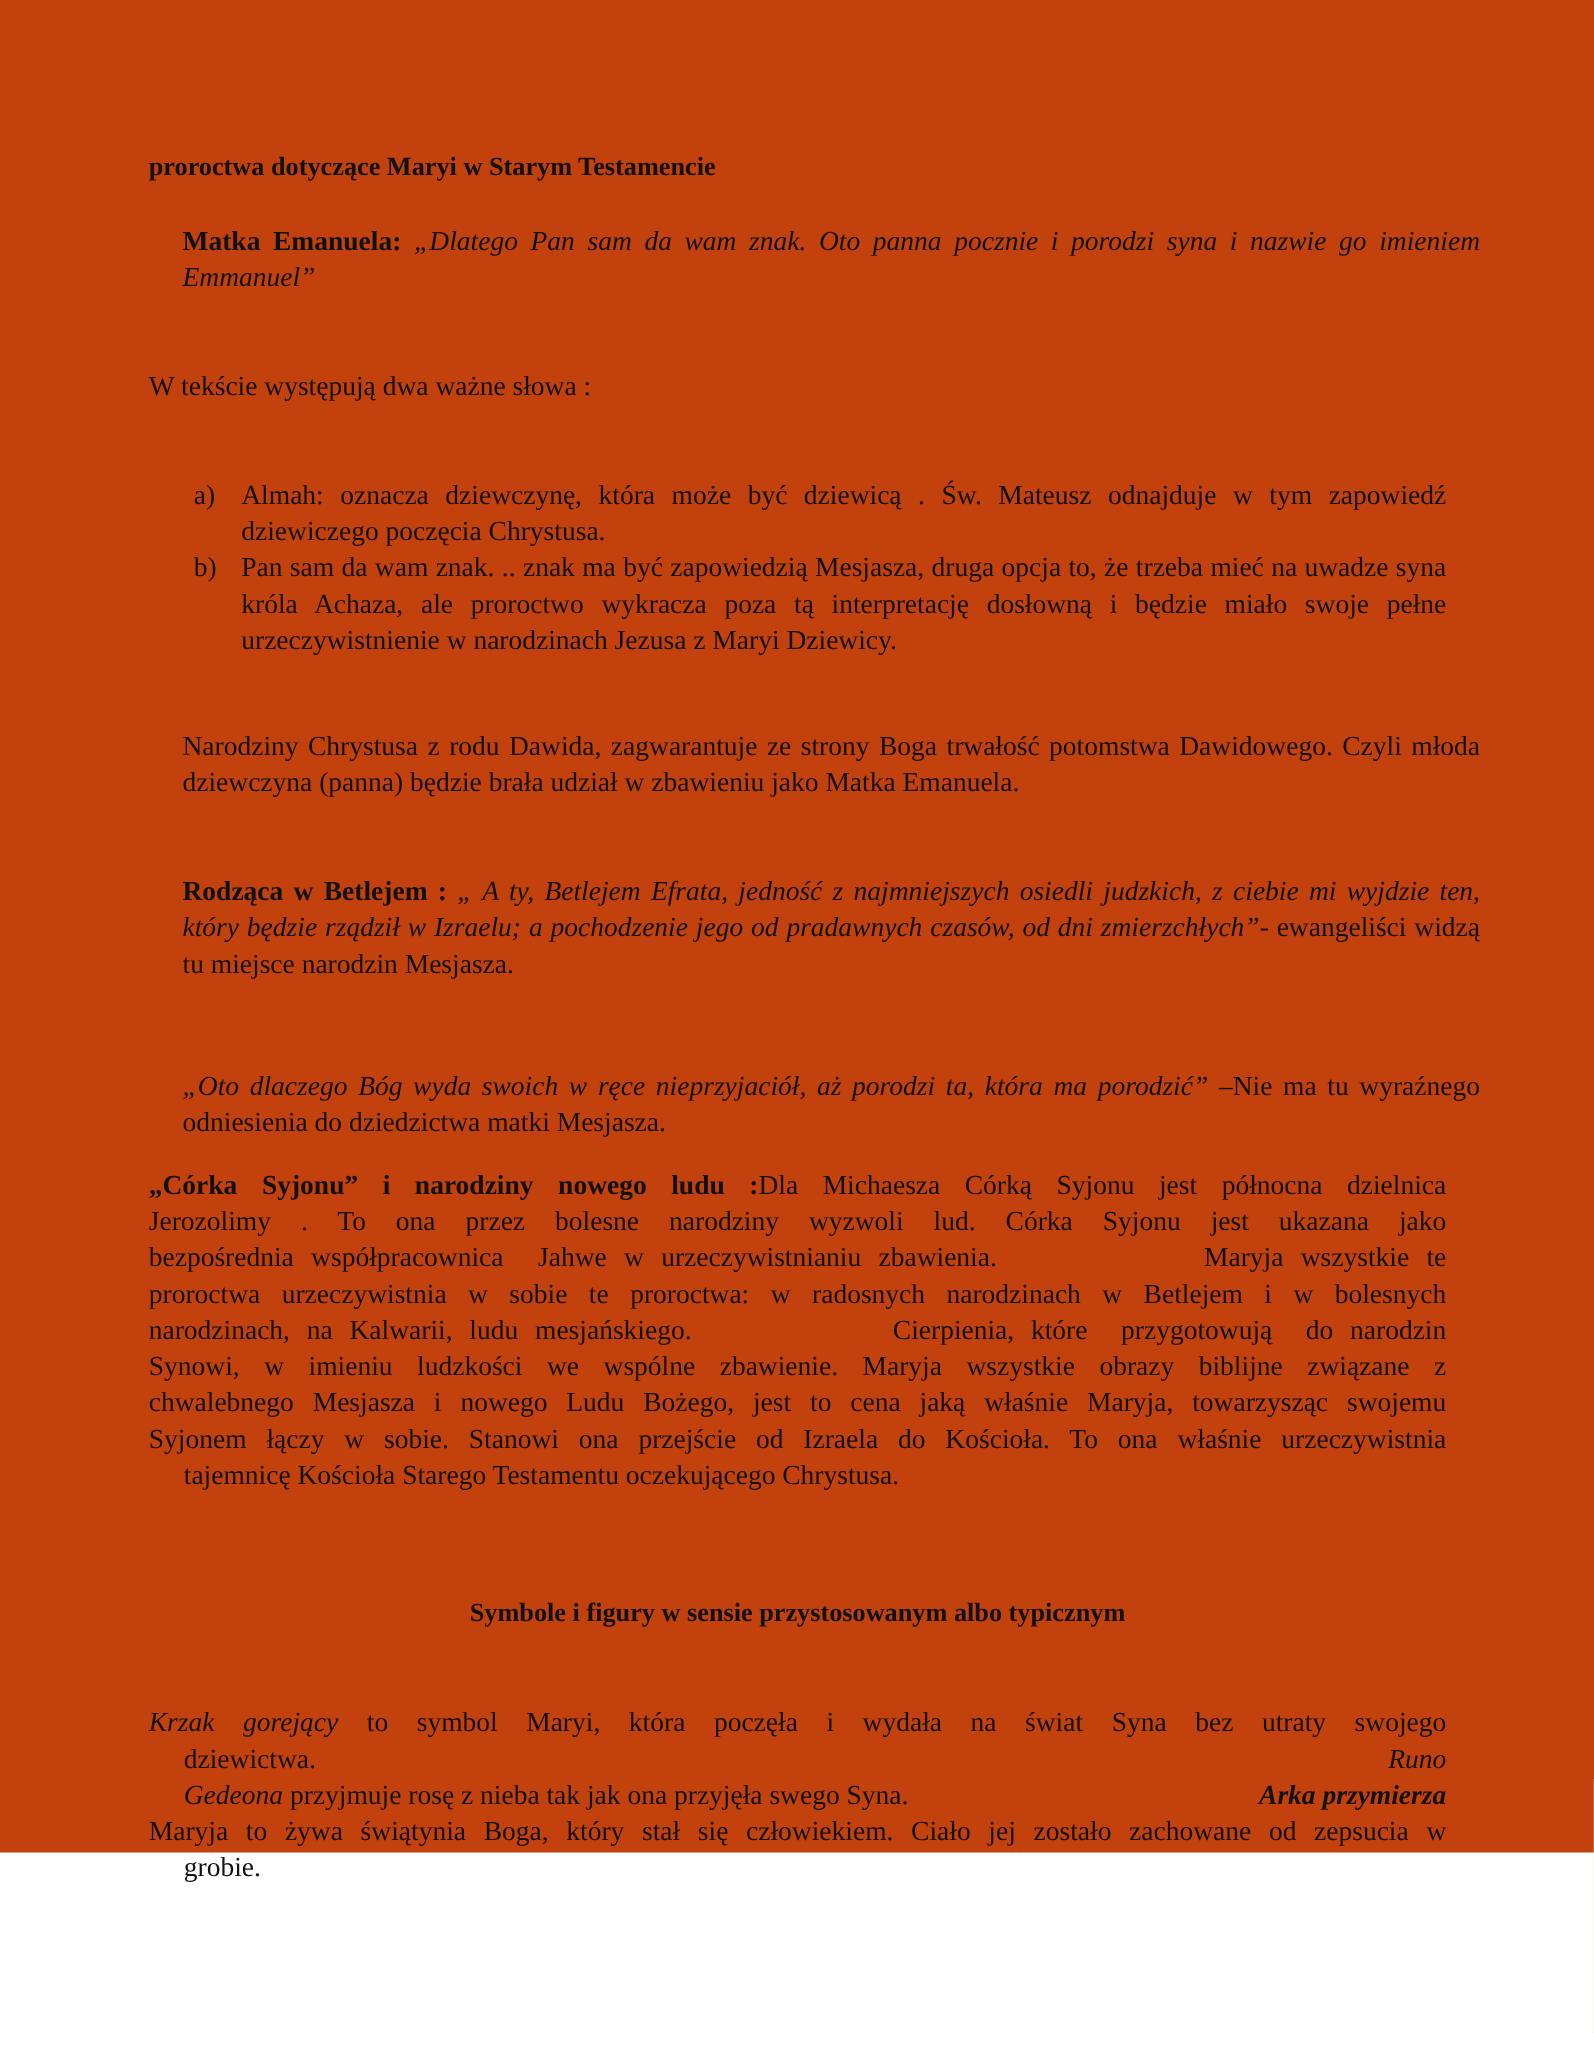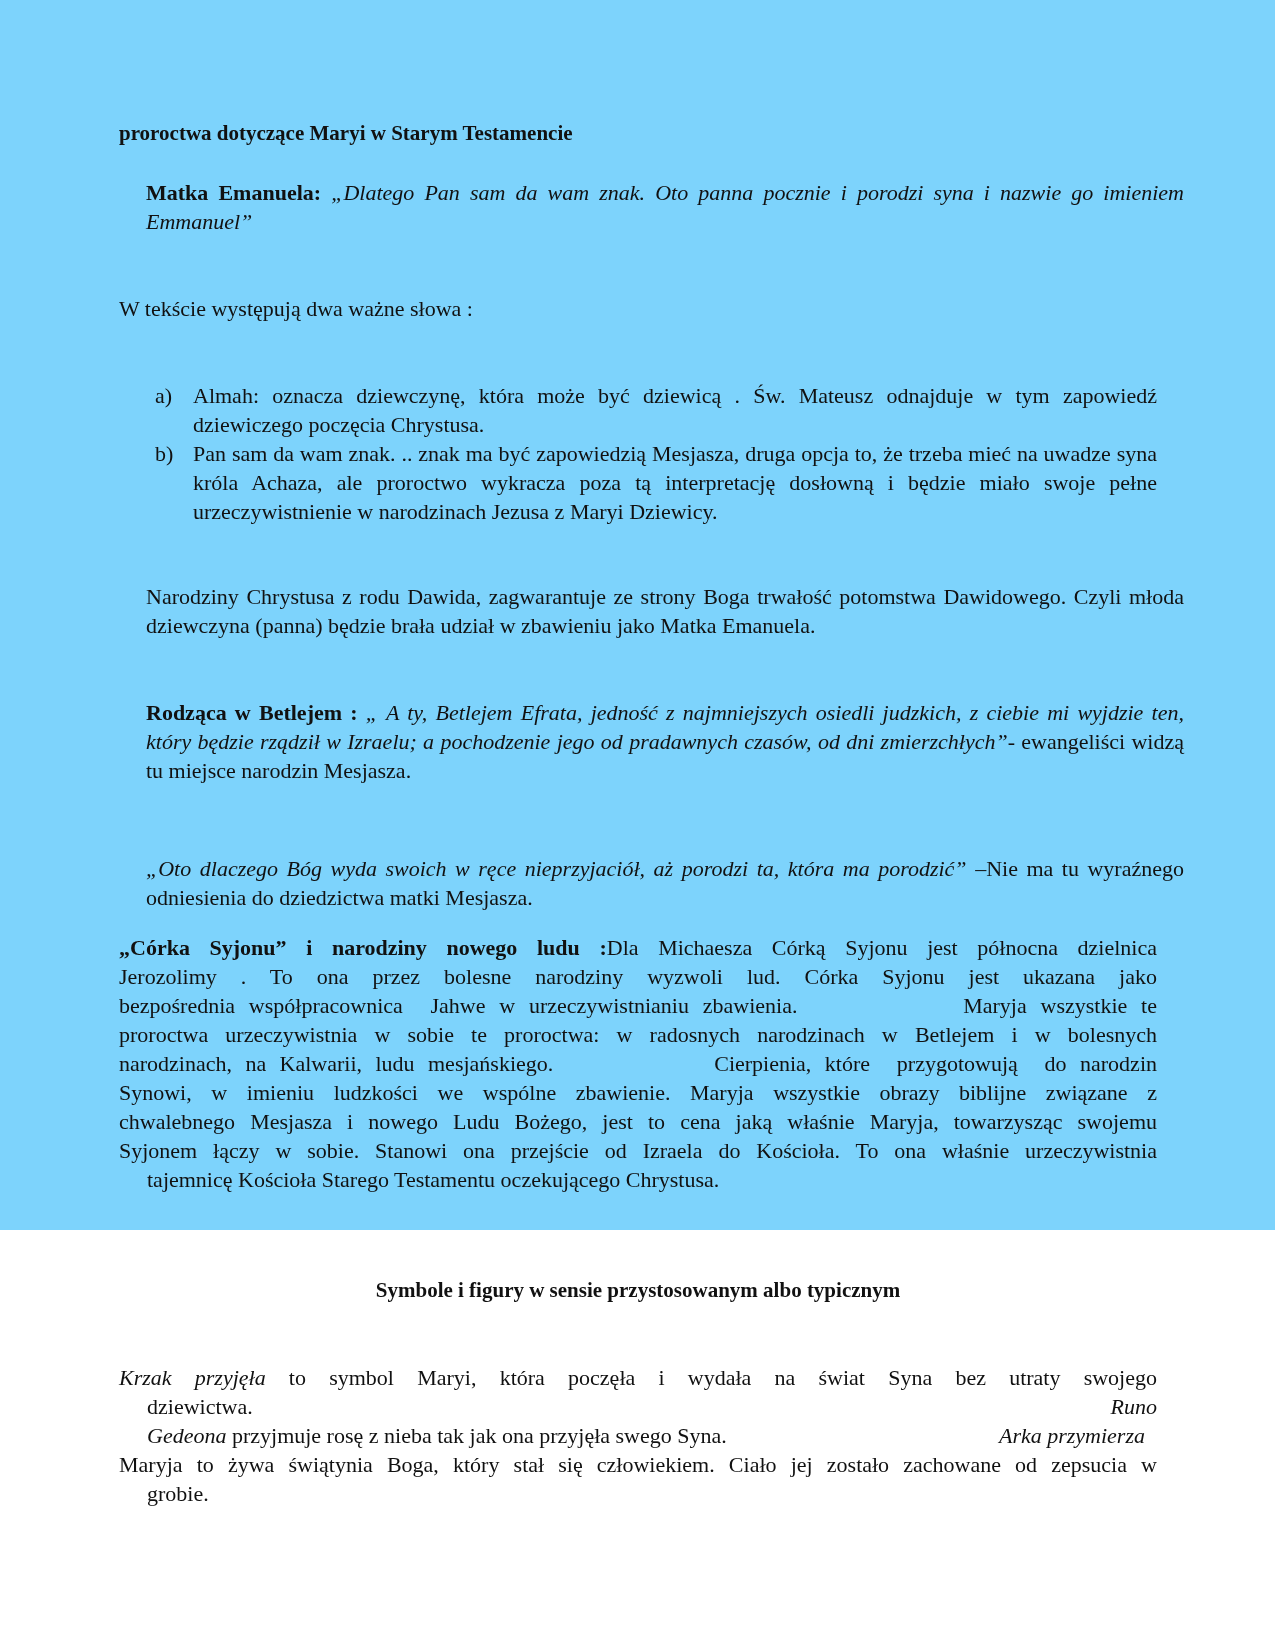--- a/index.html
+++ b/index.html
@@ -1,19 +1,19 @@
 <!DOCTYPE html>
 <html><head>
 <meta charset="utf-8">
 <style>
   html, body { margin: 0; padding: 0; background: #ffffff; }
   body { width: 1275px; height: 1650px; position: relative; overflow: hidden; }
   .page {
-    position: absolute; left: 0; top: 0; width: 1275px; height: 1230px;
-    background: #7dd3fc; color: #111111;
+    position: absolute; left: 0; top: 0; width: 1275px; height: 1482px;
+    background: #c2410c; color: #111111;
     font-family: "Liberation Serif", "DejaVu Serif", serif;
     font-size: 22px; line-height: 29px;
   }
   .blk { position: absolute; left: 119px; width: 1038px; margin: 0; }
   .just { text-align: justify; text-align-last: left; margin-left: 27px; }
   .title { font-weight: bold; font-size: 21px; }
   b { font-weight: bold; }
   i { font-style: italic; }
   .list { position: absolute; left: 155px; width: 1002px; margin: 0; padding: 0; list-style: none; }
   .list li { position: relative; padding-left: 38px; text-align: justify; text-align-last: left; }
@@ -63,26 +63,26 @@
     <span class="jl" style="white-space:pre;">narodzinach, na Kalwarii, ludu mesjańskiego.            Cierpienia, które  przygotowują  do narodzin</span>
     <span class="jl">Synowi, w imieniu ludzkości  we wspólne  zbawienie. Maryja wszystkie obrazy biblijne związane z</span>
     <span class="jl">chwalebnego Mesjasza i nowego Ludu Bożego, jest to cena jaką właśnie Maryja, towarzysząc swojemu</span>
     <span class="jl">Syjonem łączy w sobie. Stanowi ona przejście  od Izraela do Kościoła. To ona właśnie urzeczywistnia</span>
     <span class="line">tajemnicę  Kościoła Starego Testamentu oczekującego Chrystusa.</span>
   </div>
 
   <p class="blk title" style="top:1276px;text-align:center;">Symbole i figury w sensie przystosowanym albo typicznym</p>
 
   <div class="blk" style="top:1363px;">
-    <span class="jl"><i>Krzak przyjęła</i><span> to symbol Maryi, która poczęła  i wydała na świat Syna  bez utraty swojego</span></span>
+    <span class="jl"><i>Krzak gorejący</i><span> to symbol Maryi, która poczęła  i wydała na świat Syna  bez utraty swojego</span></span>
     <span class="line" style="position:relative;">
       <span>dziewictwa.</span>
       <i style="position:absolute; right:0;">Runo</i>
     </span>
     <span class="line" style="position:relative;">
       <i>Gedeona</i><span> przyjmuje rosę z nieba tak jak ona przyjęła swego Syna.</span>
-      <i style="position:absolute; right:12px;">Arka przymierza</i>
+      <i style="position:absolute; right:0;font-weight:bold;">Arka przymierza</i>
     </span>
     <span class="jl">Maryja to żywa świątynia Boga, który stał się człowiekiem. Ciało jej zostało  zachowane od zepsucia w</span>
     <span class="line">grobie.</span>
   </div>
 
 </div>
 
 </body></html>

